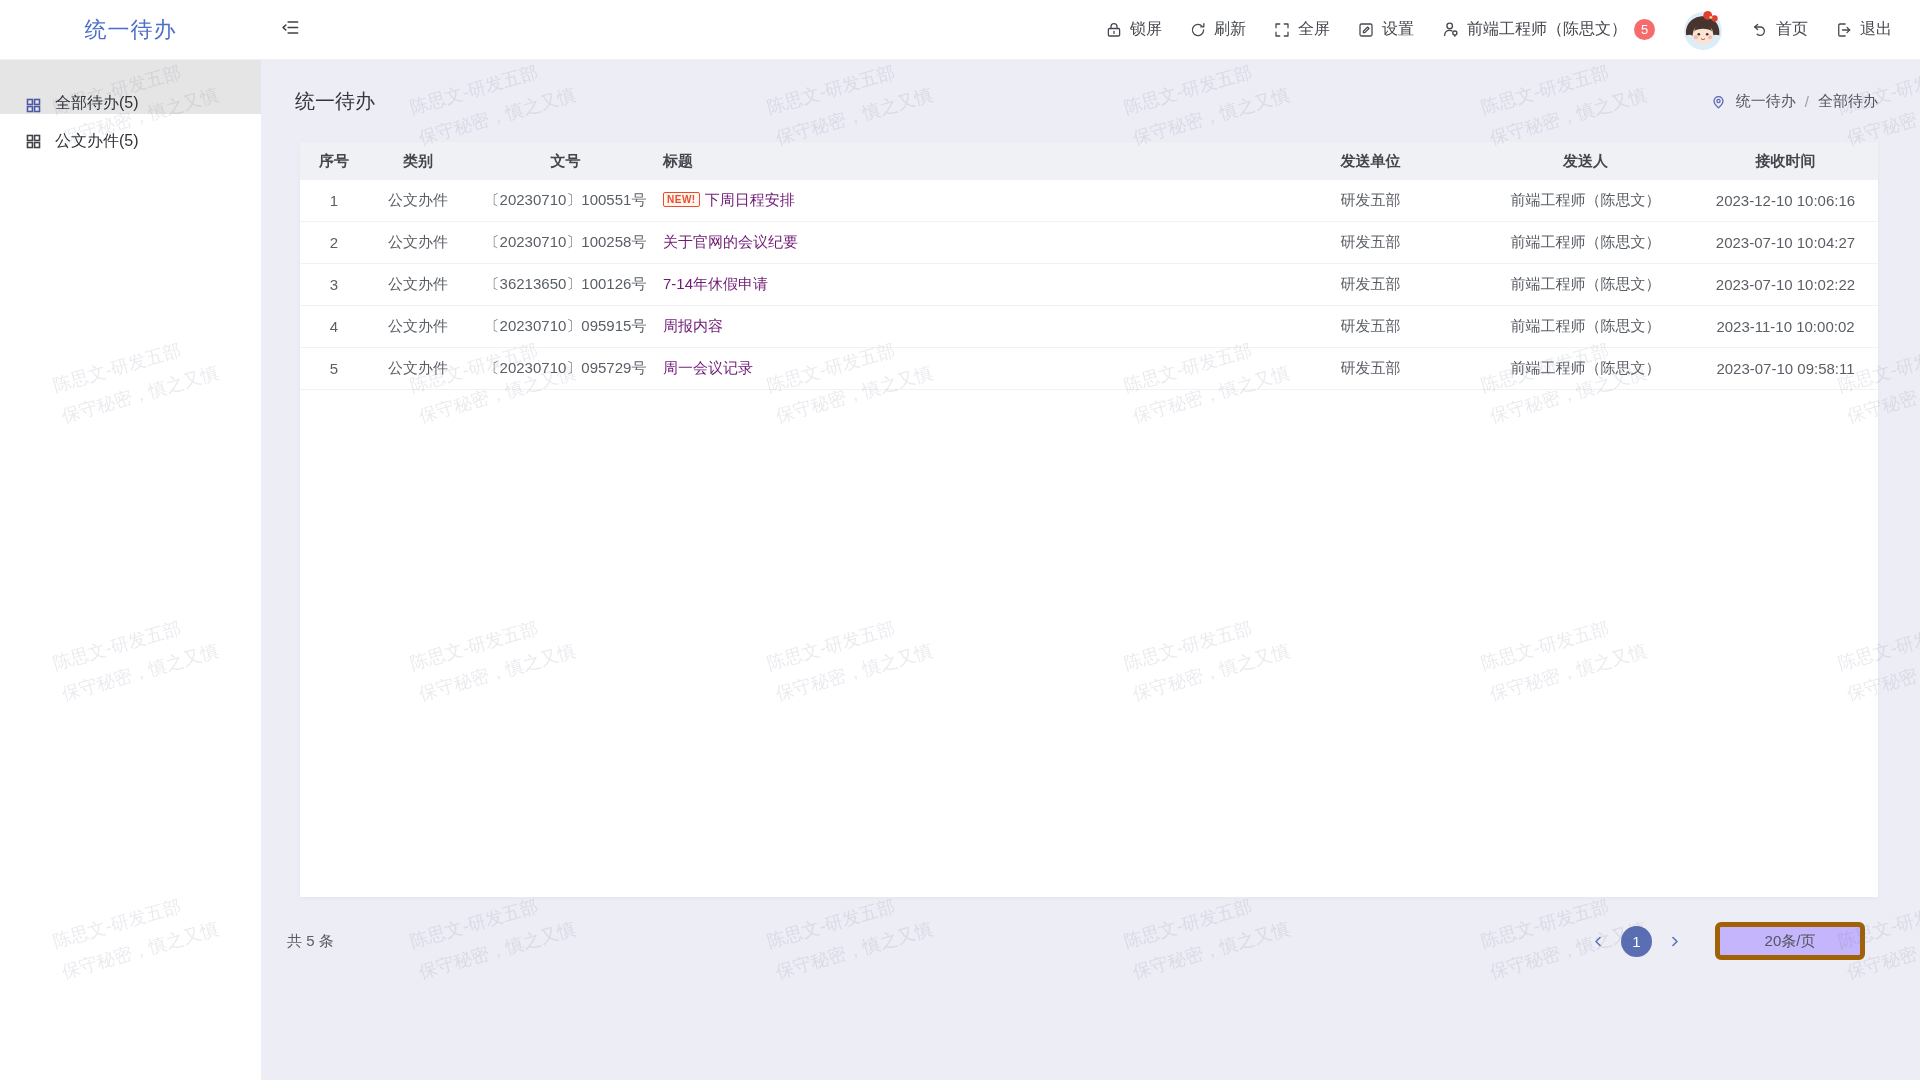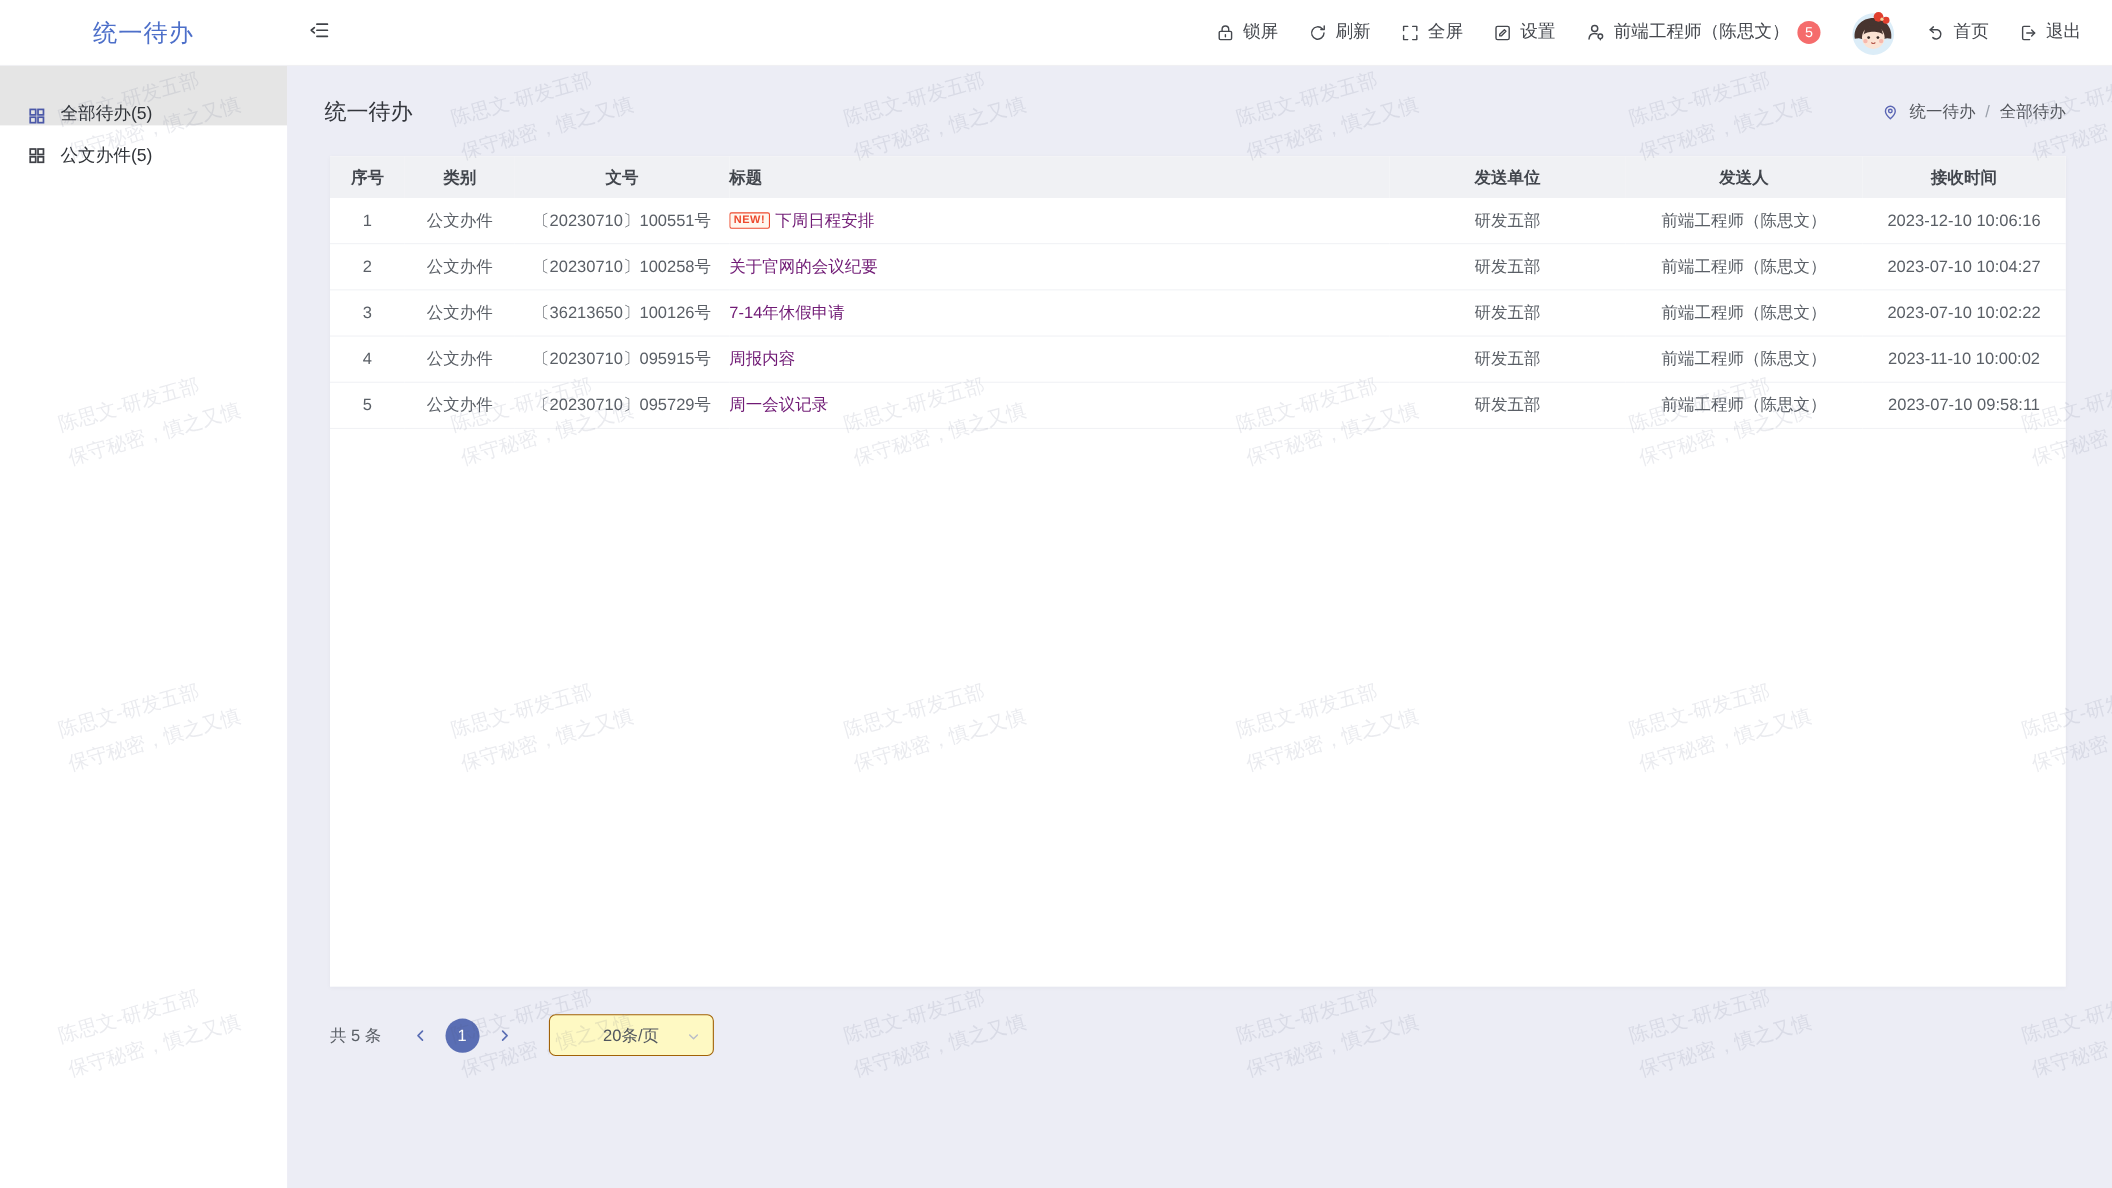--- a/index.html
+++ b/index.html
@@ -63,33 +63,33 @@
   }
   a.doc-link{color:#701a75;text-decoration:none;cursor:pointer;}
   .new-badge{
     display:inline-block;border:1px solid #ed4a2e;color:#ed4a2e;background:#fff7ee;
     font-size:10px;font-weight:bold;line-height:13px;padding:0 3px;border-radius:2px;
     margin-right:5px;vertical-align:2px;letter-spacing:.5px;
   }
 
   
   .pagination{
-    position:absolute;left:300px;top:920px;width:1578px;height:42px;
-    display:flex;align-items:center;justify-content:flex-start;gap:28px;
+    position:absolute;left:287px;top:920px;width:1578px;height:42px;
+    display:flex;align-items:center;justify-content:space-between;
   }
   .total{font-size:15px;color:#5a5f66;}
   .pager{display:flex;align-items:center;gap:15px;}
   .page-arrow{color:#5a6eb4;display:flex;cursor:pointer;}
   .page-num{
     width:31px;height:31px;border-radius:50%;background:#5a6eb4;color:#fff;
     font-size:15px;display:flex;align-items:center;justify-content:center;cursor:pointer;
   }
   .page-size{
-    position:relative;width:150px;height:38px;margin-left:18px;background:#fef9c3;
-    border:1px solid #a16207;border-radius:6px;display:flex;align-items:center;justify-content:center;
+    position:relative;width:150px;height:38px;margin-left:18px;background:#c4b5fd;
+    border:5px solid #a16207;border-radius:6px;display:flex;align-items:center;justify-content:center;
     font-size:15px;color:#51565e;cursor:pointer;box-sizing:border-box;
   }
   .page-size .chev{position:absolute;right:11px;top:13px;color:#b9bdc8;display:flex;}
 
   
   .wm-layer{position:absolute;inset:0;z-index:100;pointer-events:none;overflow:hidden;}
   .wm{
     position:absolute;transform:rotate(-16deg);color:rgba(84,90,125,.12);
     font-size:18px;line-height:1.75;white-space:nowrap;
   }

